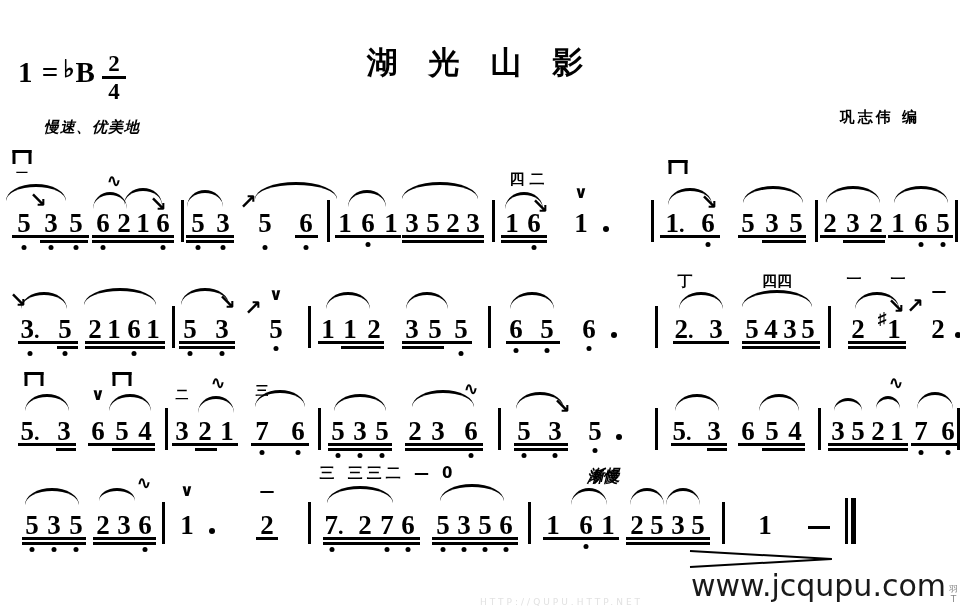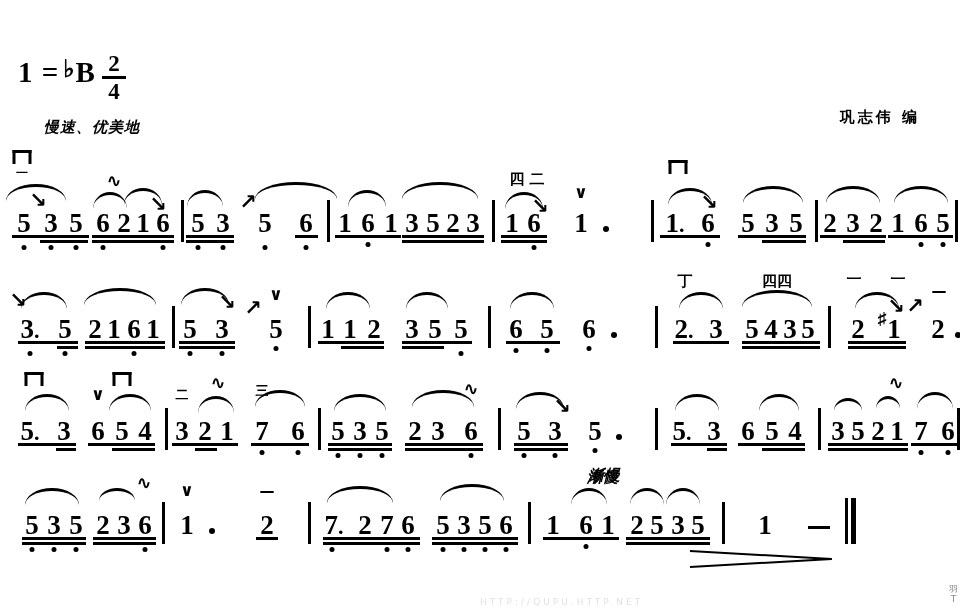--- a/index.html
+++ b/index.html
@@ -65,20 +65,21 @@
   </div>
 
   <div class="meter">
     <span class="num">2</span>
     <span class="bar"></span>
     <span class="den">4</span>
   </div>
 
   <div class="tempo-mark">慢速、优美地</div>
 
+  <div class="title">湖 光 山 影</div>
   <div class="byline">巩志伟  编</div>
 
   <div class="system" style="top:150px;">
 
     <div class="bowdown" style="left:22px;top:0px;"></div>
     <div class="finger" style="left:22px;top:15px;font-size:12px;">一</div>
 
     <div class="slur" style="left:36px;top:34px;width:60px;"></div>
     <div class="gliss" style="left:38px;top:40px;">↘</div>
     <div class="note" style="left:24px;top:60px;">5</div>
@@ -407,20 +408,21 @@
 
     <div class="bowup" style="left:187px;top:32px;">∨</div>
     <div class="note" style="left:187px;top:62px;">1</div>
     <div class="augdot" style="left:212px;top:78px;"></div>
 
     <div class="finger" style="left:267px;top:32px;">—</div>
     <div class="note" style="left:267px;top:62px;">2</div>
     <div class="beam" style="left:256px;top:87px;width:22px;"></div>
     <div class="barline" style="left:308px;top:52px;height:42px;"></div>
 
+    <div class="finger" style="left:388px;top:14px;letter-spacing:4px;">三  三三二  — 0</div>
     <div class="slur" style="left:360px;top:36px;width:66px;"></div>
     <div class="note" style="left:334px;top:62px;">7<span style="font-size:22px;">.</span></div>
     <div class="note" style="left:365px;top:62px;">2</div>
     <div class="note" style="left:387px;top:62px;">7</div>
     <div class="note" style="left:408px;top:62px;">6</div>
     <div class="beam" style="left:323px;top:87px;width:97px;"></div>
     <div class="beam" style="left:323px;top:92px;width:97px;"></div>
     <div class="dot-low" style="left:332px;top:97px;"></div>
     <div class="dot-low" style="left:387px;top:97px;"></div>
     <div class="dot-low" style="left:408px;top:97px;"></div>
@@ -461,19 +463,20 @@
     <div class="hairpin" style="left:690px;top:100px;width:140px;height:18px;">
       <i style="width:142px;transform:rotate(3.2deg);"></i>
       <i style="width:142px;top:16px;transform:rotate(-3.2deg);"></i>
     </div>
     <div class="dbl-bar" style="left:845px;top:48px;width:12px;height:46px;">
       <i style="left:0;width:3px;height:46px;"></i>
       <i style="left:6px;width:5px;height:46px;"></i>
     </div>
   </div>
 
+  <div class="watermark">www.jcqupu.com</div>
   <div class="wm-ghost">HTTP://QUPU.HTTP.NET</div>
   <div class="wm-side">
     <span>羽</span><br>
     <span>T</span>
   </div>
 
 </div>
 
 </body></html>

